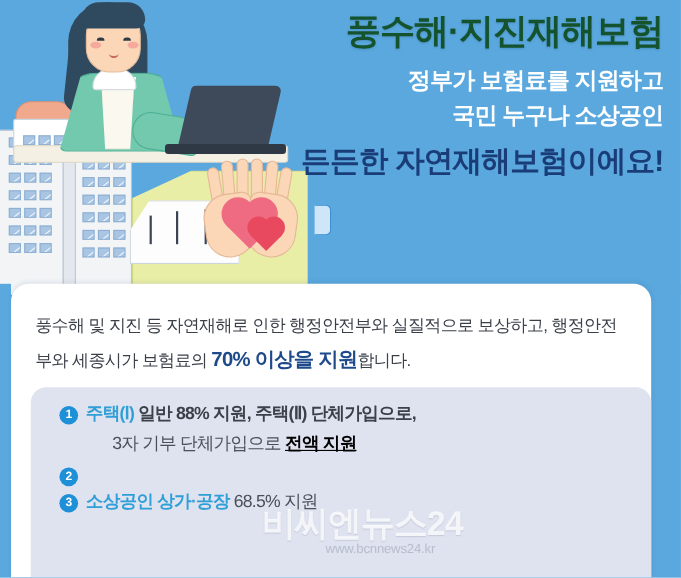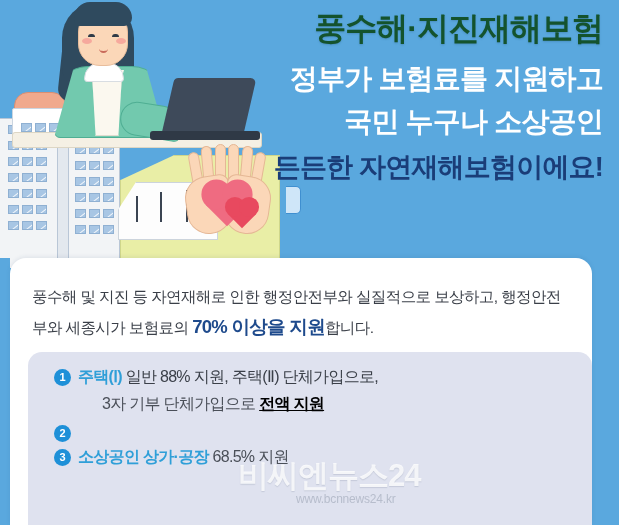--- a/index.html
+++ b/index.html
@@ -337,21 +337,21 @@
   .title {
     font-size: 32px;
     font-weight: bold;
     color: #14532d;
     letter-spacing: -1px;
     line-height: 1.25;
     margin: 0 0 10px 0;
     text-shadow: 0 1px 2px rgba(30,70,110,.25);
   }
   .sub-line {
-    font-size: 28px;
+    font-size: 21px;
     font-weight: bold;
     color: #ffffff;
     letter-spacing: -0.8px;
     line-height: 1.52;
     margin: 0;
   }
   .sub-strong {
     font-size: 27px;
     font-weight: bold;
     color: #1a3d78;
@@ -422,21 +422,21 @@
     font-size: 16px;
     line-height: 1.68;
     letter-spacing: -0.7px;
     color: #4a4f58;
   }
   .li-body .b-blue {
     font-weight: bold;
     color: #2f9fd8;
   }
   .li-body .b-dark {
-    font-weight: normal;
+    font-weight: bold;
     color: #3b4049;
   }
   .li-body .b-light {
     font-weight: bold;
     color: #000000;
     text-decoration: underline;
   }
   .indent {
     padding-left: 24px;
   }

